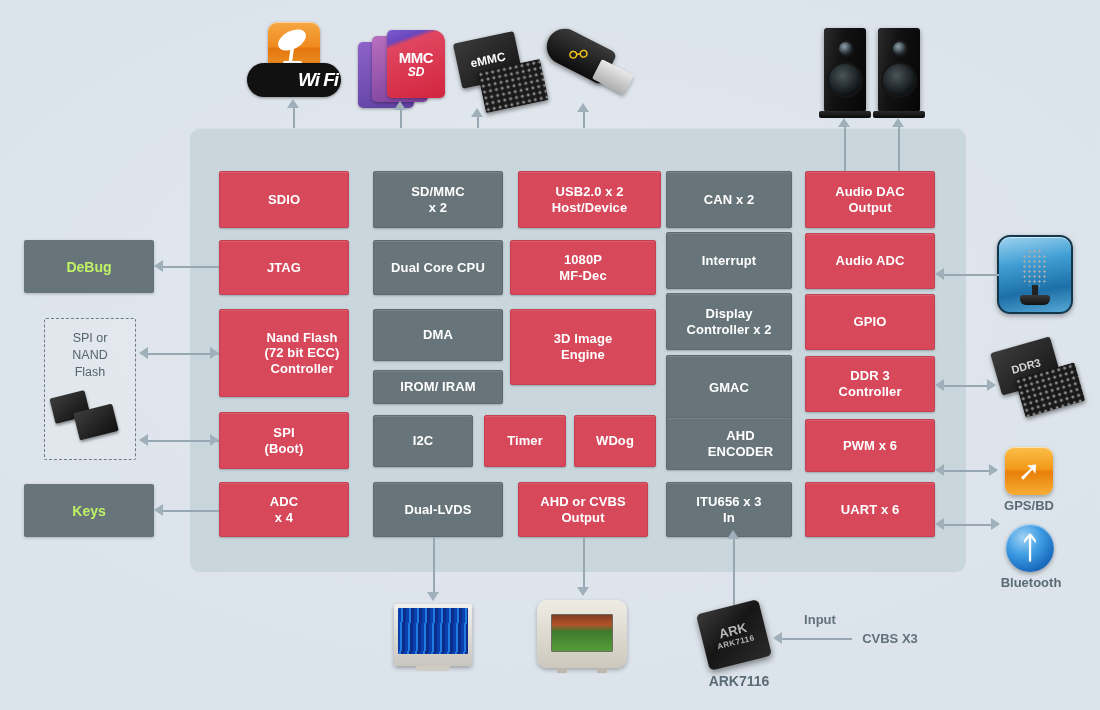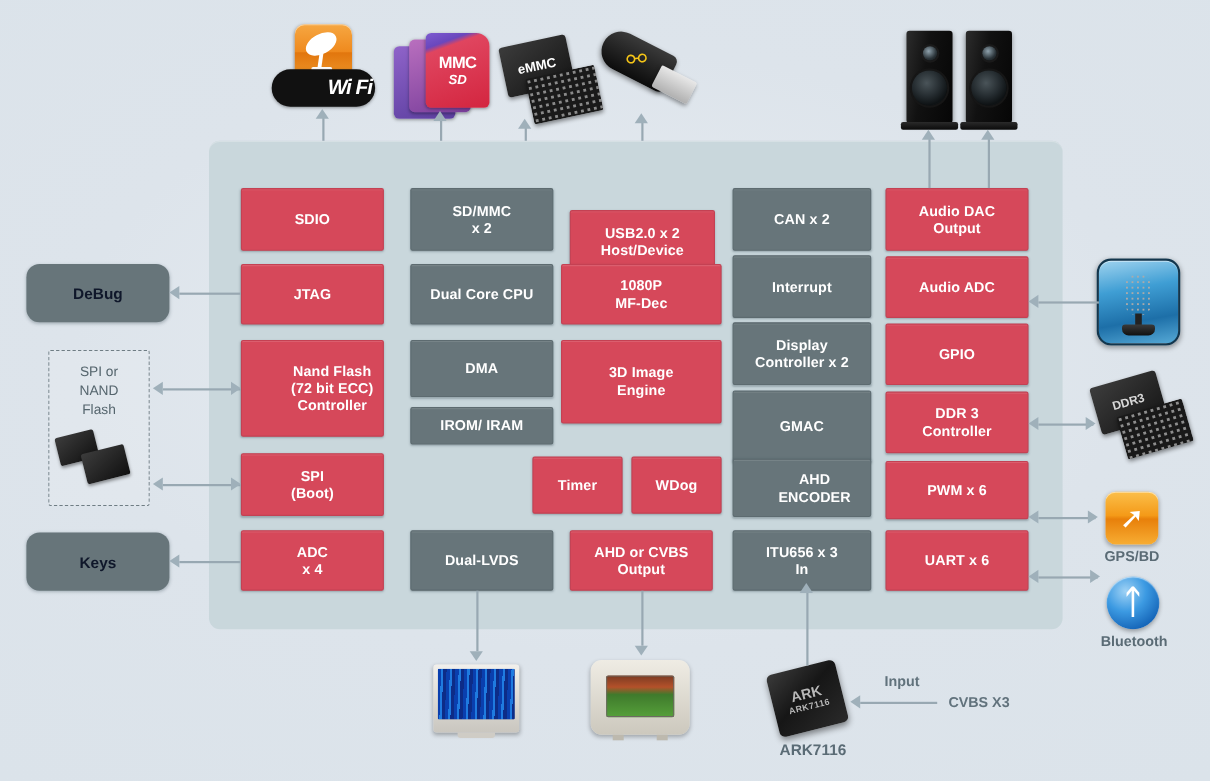--- a/index.html
+++ b/index.html
@@ -44,23 +44,23 @@
   .blk.gray{
     background:#67757a;
     border:1px solid #5d6b70;
     box-shadow:0 1px 2px rgba(40,60,70,.30), inset 0 1px 0 rgba(255,255,255,.10);
   }
 
   
   .sidebox{
     position:absolute;
     display:flex; align-items:center; justify-content:center;
-    background:#67757a; color:#0f172a;
+    background:#67757a; color:#bef264;
     font-size:14px; font-weight:bold;
-    border-radius:12px;
+    border-radius:2px;
     box-shadow:0 1px 3px rgba(40,60,70,.30);
   }
 
   
   #spi-nand-group{
     position:absolute; left:44px; top:318px; width:92px; height:142px;
     border:1px dashed #6f7d84; border-radius:2px;
     background:rgba(255,255,255,.12);
   }
   #spi-nand-label{
@@ -308,23 +308,24 @@
   <div class="blk red" style="left:219px; top:412px; width:130px; height:57px;">SPI
 (Boot)</div>
   <div class="blk red" style="left:219px; top:482px; width:130px; height:55px;">ADC
 x 4</div>
 
   <div class="blk gray" style="left:373px; top:171px; width:130px; height:57px;">SD/MMC
 x 2</div>
   <div class="blk gray" style="left:373px; top:240px; width:130px; height:55px;">Dual Core CPU</div>
   <div class="blk gray" style="left:373px; top:309px; width:130px; height:52px;">DMA</div>
   <div class="blk gray" style="left:373px; top:370px; width:130px; height:34px;">IROM/ IRAM</div>
+  <div class="blk gray" style="left:373px; top:415px; width:100px; height:52px;">I2C</div>
   <div class="blk gray" style="left:373px; top:482px; width:130px; height:55px;">Dual-LVDS</div>
 
-  <div class="blk red" style="left:518px; top:171px; width:132px; height:57px;margin-top:20px;">USB2.0 x 2
+  <div class="blk red" style="left:518px; top:171px; width:143px; height:57px;">USB2.0 x 2
 Host/Device</div>
   <div class="blk red" style="left:510px; top:240px; width:146px; height:55px;">1080P
 MF-Dec</div>
   <div class="blk red" style="left:510px; top:309px; width:146px; height:76px;">3D Image
 Engine</div>
   <div class="blk red" style="left:484px; top:415px; width:82px; height:52px;">Timer</div>
   <div class="blk red" style="left:574px; top:415px; width:82px; height:52px;">WDog</div>
   <div class="blk red" style="left:518px; top:482px; width:130px; height:55px;">AHD or CVBS
 Output</div>
 

